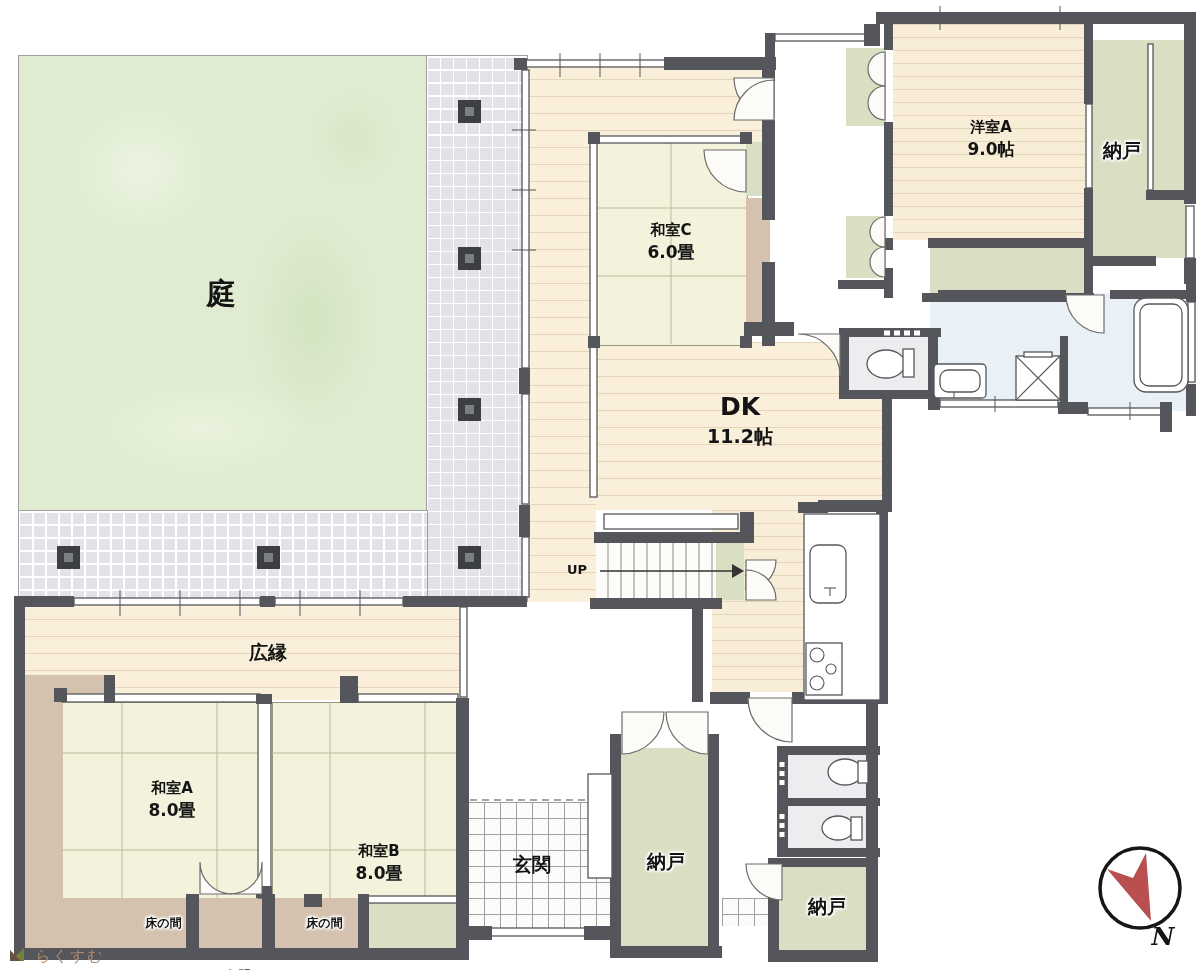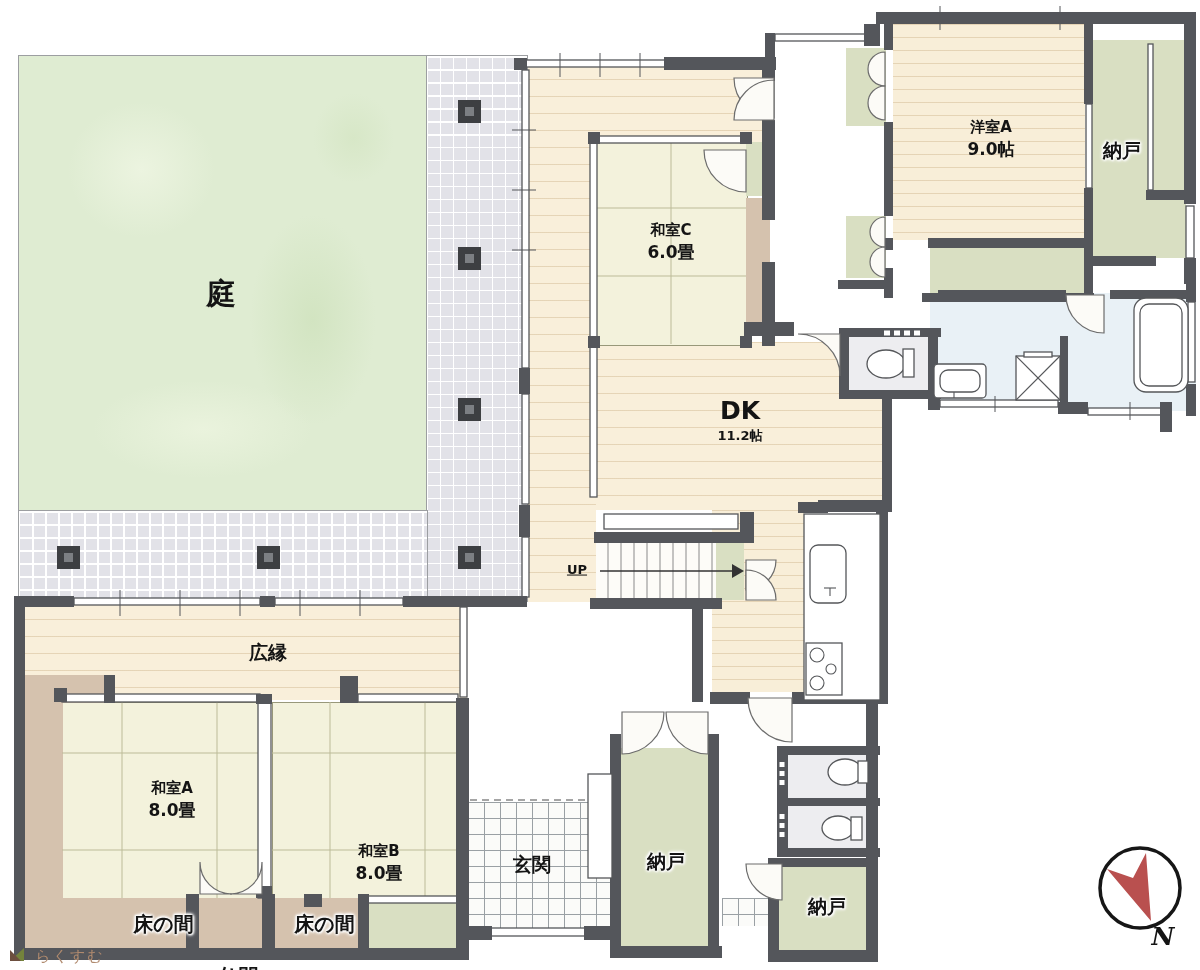--- a/index.html
+++ b/index.html
@@ -28,22 +28,22 @@
   .gtile{background-color:#fbfbf9;
     background-image:repeating-linear-gradient(to right,#9aa0a4 0 1px,transparent 1px 16px),
                      repeating-linear-gradient(to bottom,#9aa0a4 0 1px,transparent 1px 16px);}
   svg.overlay{position:absolute;left:0;top:0;pointer-events:none;}
   
   .lbl{position:absolute;transform:translate(-50%,-50%);text-align:center;font-weight:700;
        color:#141414;line-height:1.3;white-space:nowrap;z-index:5;}
   .halo{text-shadow:0 0 3px #fff,0 0 3px #fff,0 0 4px #fff,0 0 5px #fff,1px 1px 2px #fff,-1px -1px 2px #fff;}
   .n1{font-size:15px;} .n2{font-size:17px;font-weight:700;}
   .big{font-size:30px;letter-spacing:2px;}
-  .dk1{font-size:25px;} .dk2{font-size:13px;}
-  .mid{font-size:19px;} .sm{font-size:20px;padding-left:15px;} .up{font-size:13px;font-weight:700;}
+  .dk1{font-size:25px;} .dk2{font-size:19px;}
+  .mid{font-size:19px;} .sm{font-size:12px;padding-left:15px;} .up{font-size:13px;font-weight:700;}
   .north{font-size:25px;font-style:italic;font-family:"DejaVu Serif","Liberation Serif",serif;}
   .wm{font-size:15px;color:#b08a6e;font-weight:400;letter-spacing:2px;}
 </style>
 </head>
 <body>
 
 <div id="plan">
 
   <div class="abs garden" style="left:18px;top:55px;width:408px;height:455px;"></div>
   <div class="abs tile" style="left:426px;top:55px;width:100px;height:545px;"></div>
@@ -369,16 +369,16 @@
     <div class="n2">8.0畳</div>
   </div>
 
   <div class="lbl sm halo" style="left:156px;top:924px;">床の間</div>
   <div class="lbl sm halo" style="left:231px;top:976px;font-family:Liberation Serif, serif;">仏間</div>
   <div class="lbl sm halo" style="left:317px;top:924px;">床の間</div>
   <div class="lbl mid" style="left:532px;top:864px;">玄関</div>
   <div class="lbl mid halo" style="left:666px;top:861px;">納戸</div>
   <div class="lbl mid halo" style="left:827px;top:906px;">納戸</div>
 
-  <div class="lbl up" style="left:577px;top:570px;text-decoration:underline;">UP</div>
+  <div class="lbl up" style="left:577px;top:570px;">UP</div>
   <div class="lbl north" style="left:1163px;top:937px;">N</div>
   <div class="lbl wm" style="left:70px;top:957px;">らくすむ</div>
 </div>
 
 </body></html>

